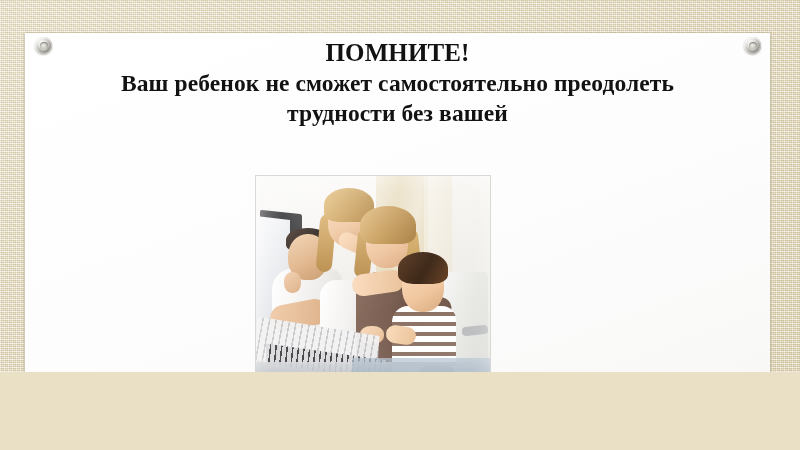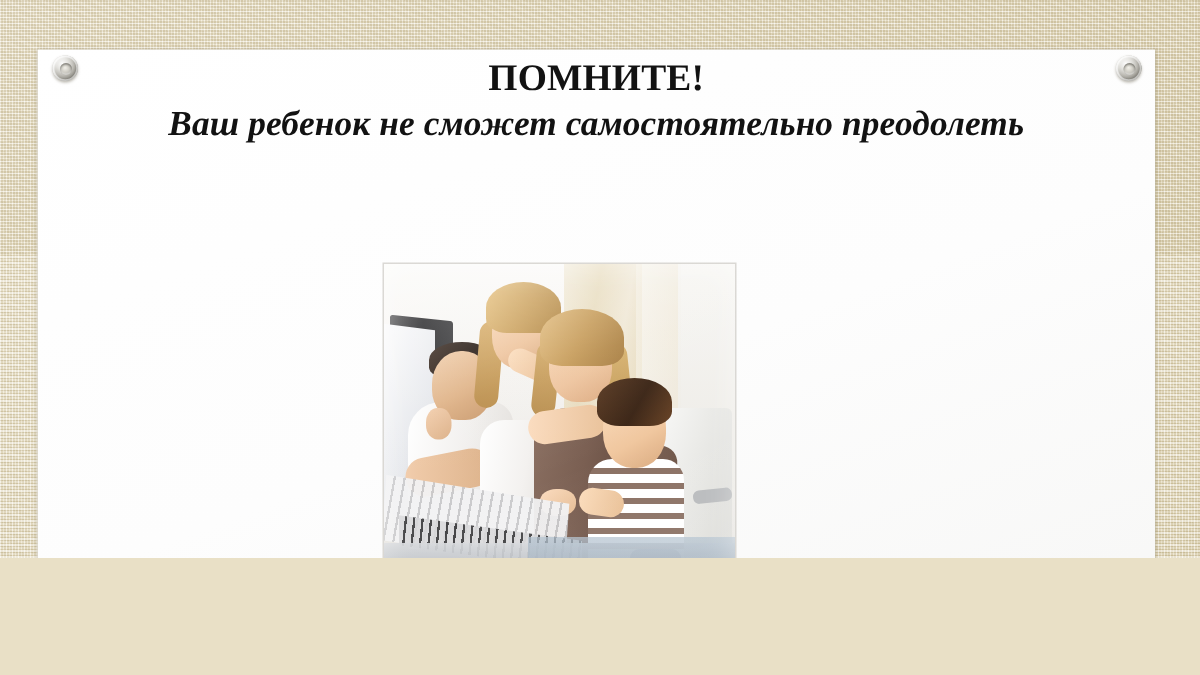--- a/index.html
+++ b/index.html
@@ -43,21 +43,21 @@
   #screw-tr{left:744px;top:37px;}
   #screw-bl{left:35px;top:395px;}
   #screw-br{left:744px;top:395px;}
 
   #headline{
     position:absolute;left:25px;top:33px;width:745px;
     text-align:center;color:#121212;
   }
   .ln{font-weight:bold;letter-spacing:.1px;}
   #line1{font-size:25px;line-height:30px;padding-top:5px;}
-  #line2{font-size:23.5px;line-height:30px;font-style:italic;}
+  #line2{font-size:23.5px;line-height:30px;}
   #line3{font-size:23.5px;line-height:30px;}
   #line4{font-size:25px;line-height:31px;}
   #line4 .low{font-size:21px;}
 
   
   #photo{
     position:absolute;left:256px;top:176px;width:234px;height:208px;
     overflow:hidden;background:#f3f1ee;
     box-shadow:0 0 0 1px rgba(200,196,190,.65);
   }
@@ -160,20 +160,21 @@
   <div id="board"></div>
 
   <div class="screw" id="screw-tl"></div>
   <div class="screw" id="screw-tr"></div>
   <div class="screw" id="screw-bl"></div>
   <div class="screw" id="screw-br"></div>
 
   <div id="headline">
     <div class="ln" id="line1">ПОМНИТЕ!</div>
     <div class="ln" id="line2">Ваш ребенок не сможет самостоятельно преодолеть</div>
+    <div class="ln" id="line3">трудности без вашей</div>
   </div>
 
   <div id="photo">
     <div class="layer room"></div>
     <div class="layer curtain"></div>
     <div class="layer curtain2"></div>
     <div class="layer wallpanel"></div>
     <div class="layer chair"></div>
     <div class="layer chairarm"></div>
 

